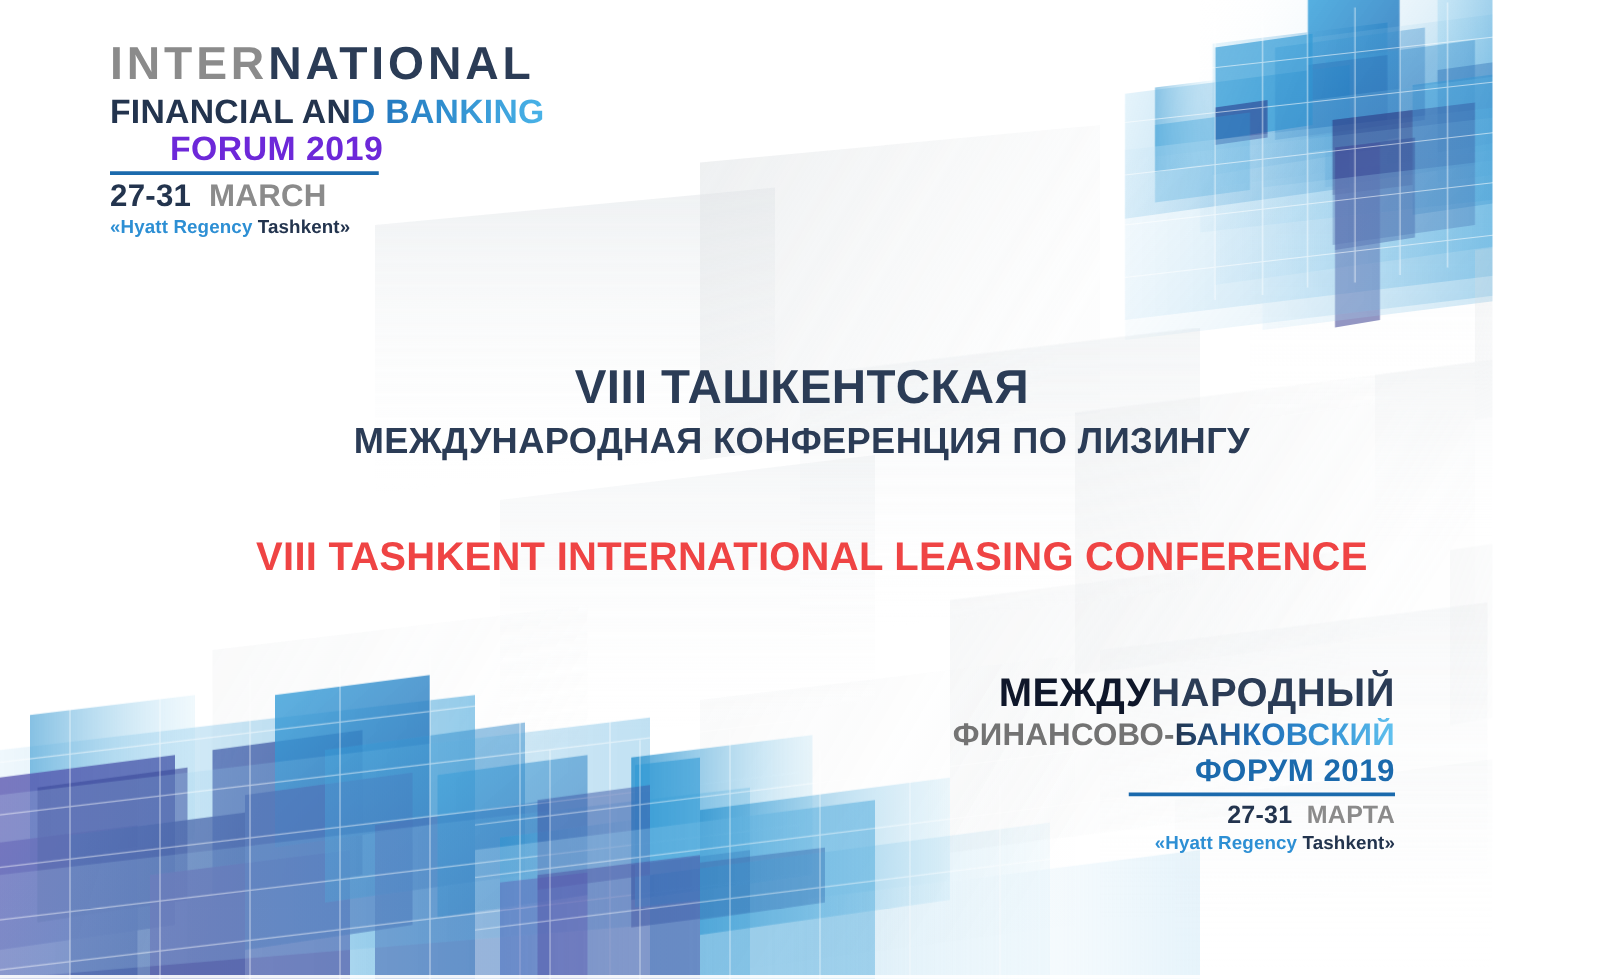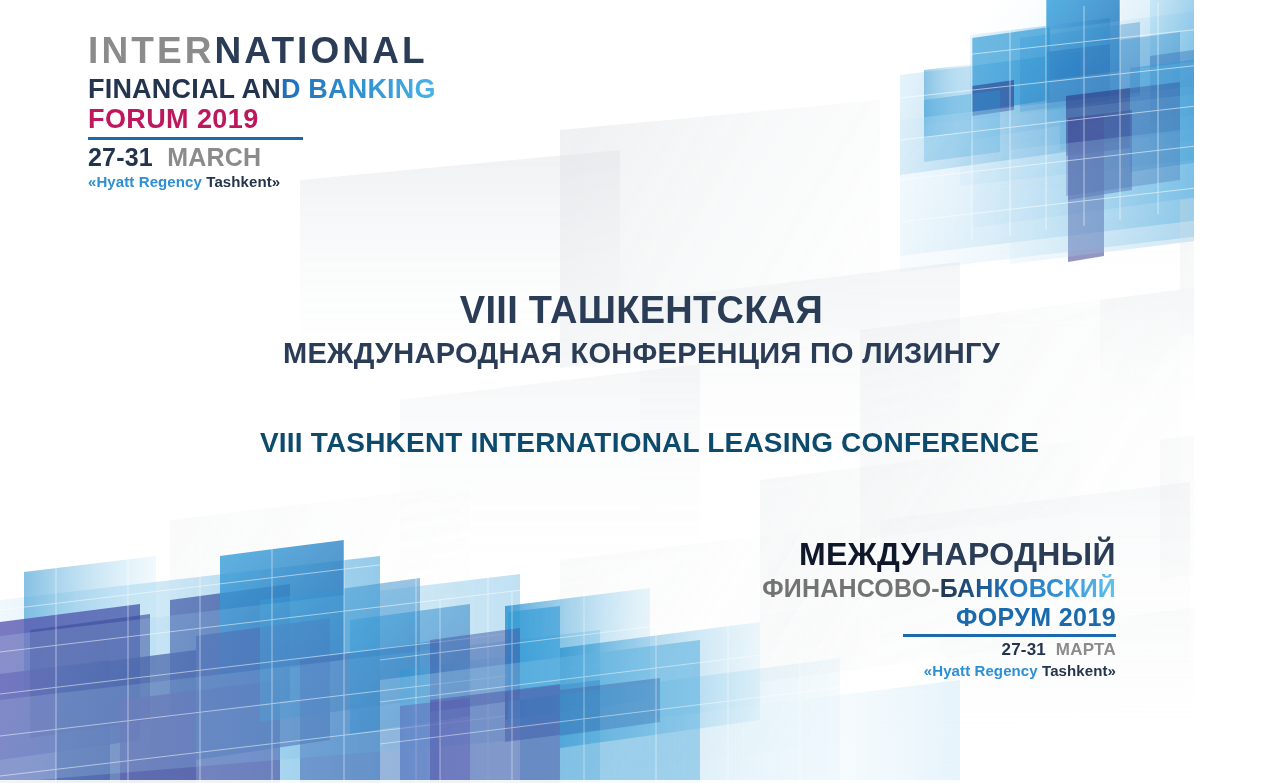--- a/index.html
+++ b/index.html
@@ -57,23 +57,24 @@
     background: linear-gradient(90deg,#1f6fb8 0%,#2f8ccd 45%,#49b3e8 100%);
     -webkit-background-clip: text;
     background-clip: text;
     color: transparent;
   }
 
   .l3 {
     font-size: 27px;
     font-weight: 700;
     letter-spacing: 0.4px;
-    color: #be185d;
+    color: #6d28d9;
     line-height: 1.08;
     margin-top: 1px;
+    margin-left: 48px;
   }
 
   #logo-en-rule {
     width: 215px;
     height: 2.5px;
     background: #1b6aad;
     margin-top: 3px;
     margin-bottom: 4px;
   }
 
@@ -112,24 +113,24 @@
     line-height: 1.28;
   }
   .title-ru-2 {
     font-size: 29px;
     font-weight: 700;
     letter-spacing: 0.3px;
     color: #2b3c56;
     line-height: 1.28;
   }
   .title-en {
-    font-size: 28px;
+    font-size: 32px;
     font-weight: 700;
     letter-spacing: 0.2px;
-    color: #0c4a6e;
+    color: #ef4444;
     line-height: 1.28;
     margin-top: 53px;
     margin-left: 16px;
   }
 
   
   #logo-ru {
     position: absolute;
     right: 84px;
     top: 538px;
@@ -172,21 +173,21 @@
   }
 
   #logo-ru-rule {
     width: 213px;
     height: 2.5px;
     background: #1b6aad;
     margin: 3px 0 4px auto;
   }
 
   .r4 {
-    font-size: 17px;
+    font-size: 20px;
     font-weight: 700;
     letter-spacing: 0.2px;
     line-height: 1.1;
   }
   .r4 .navy { color: #23344e; }
   .r4 .gray { color: #8b8b8b; }
 
   .r5 {
     font-size: 15px;
     font-weight: 700;

